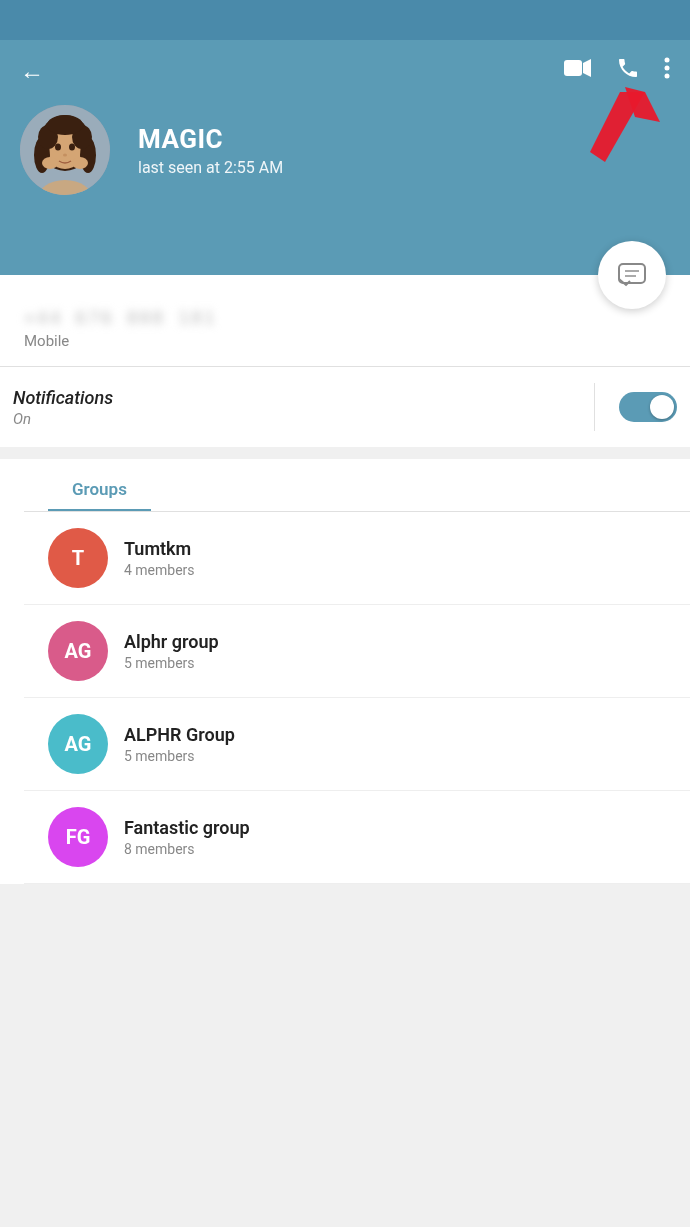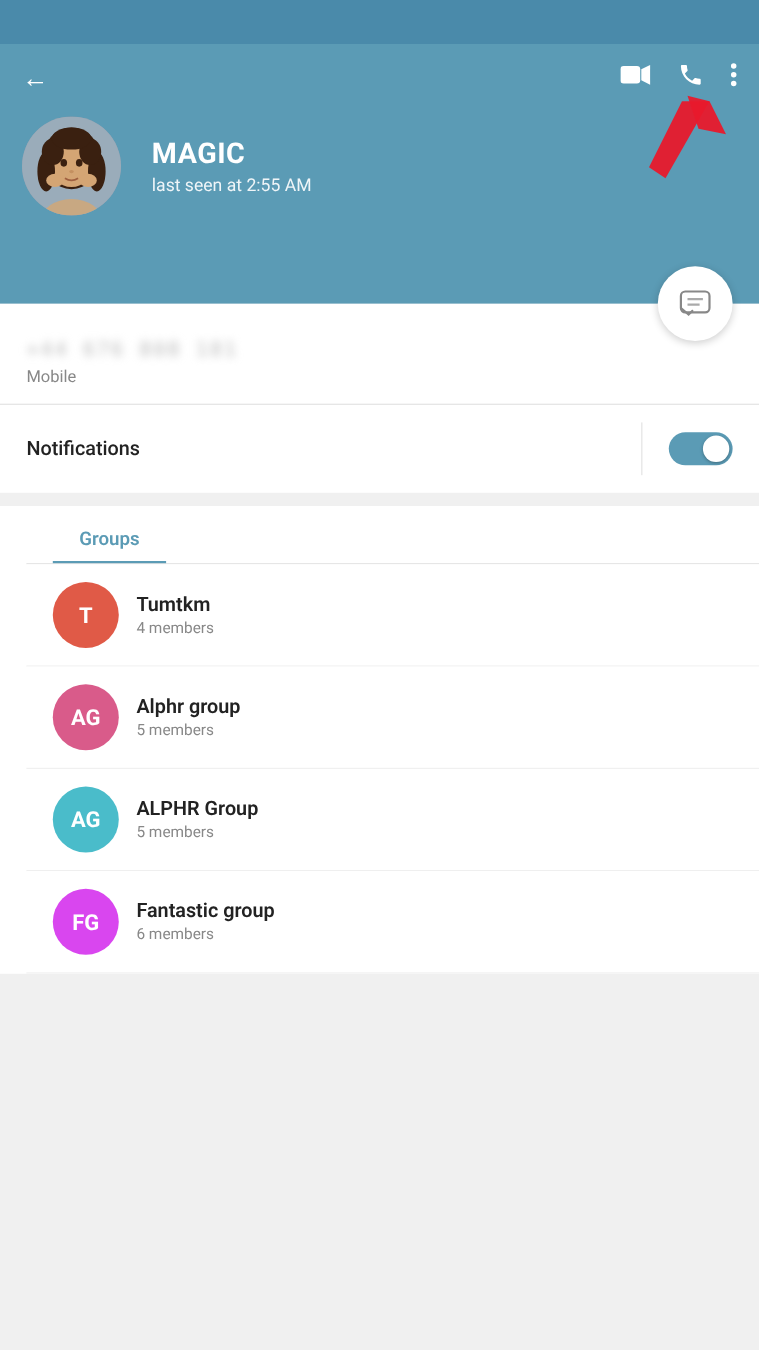--- a/index.html
+++ b/index.html
@@ -160,21 +160,22 @@
       height: 1px;
       background: #e0e0e0;
       margin: 0 0 0 0;
     }
 
     
     .notifications-row {
       display: flex;
       align-items: center;
       justify-content: space-between;
-      padding: 16px 24px;
+      padding: 16px 13px;
+      font-style: italic;
     }
 
     .notifications-left {
       flex: 1;
     }
 
     .notifications-title {
       font-size: 18px;
       color: #222;
       font-weight: 500;
@@ -393,20 +394,21 @@
   <div class="info-section">
     <div class="phone-number">+44 676 808 181</div>
     <div class="phone-type">Mobile</div>
   </div>
 
   <div class="divider"></div>
 
   <div class="notifications-row">
     <div class="notifications-left">
       <div class="notifications-title">Notifications</div>
+      <div class="notifications-status">On</div>
     </div>
     <div class="notifications-right">
       <div class="vertical-divider"></div>
       <div class="toggle">
         <div class="toggle-circle"></div>
       </div>
     </div>
   </div>
 
   <div class="section-divider"></div>
@@ -437,19 +439,19 @@
       <div class="group-avatar" style="background:#4abcca">AG</div>
       <div class="group-info">
         <div class="group-name">ALPHR Group</div>
         <div class="group-members">5 members</div>
       </div>
     </div>
         <div class="group-item">
       <div class="group-avatar" style="background:#d946ef">FG</div>
       <div class="group-info">
         <div class="group-name">Fantastic group</div>
-        <div class="group-members">6 members</div>
+        <div class="group-members">8 members</div>
       </div>
     </div>
       </div>
   </div>
 
 </div>
 
 </body></html>

